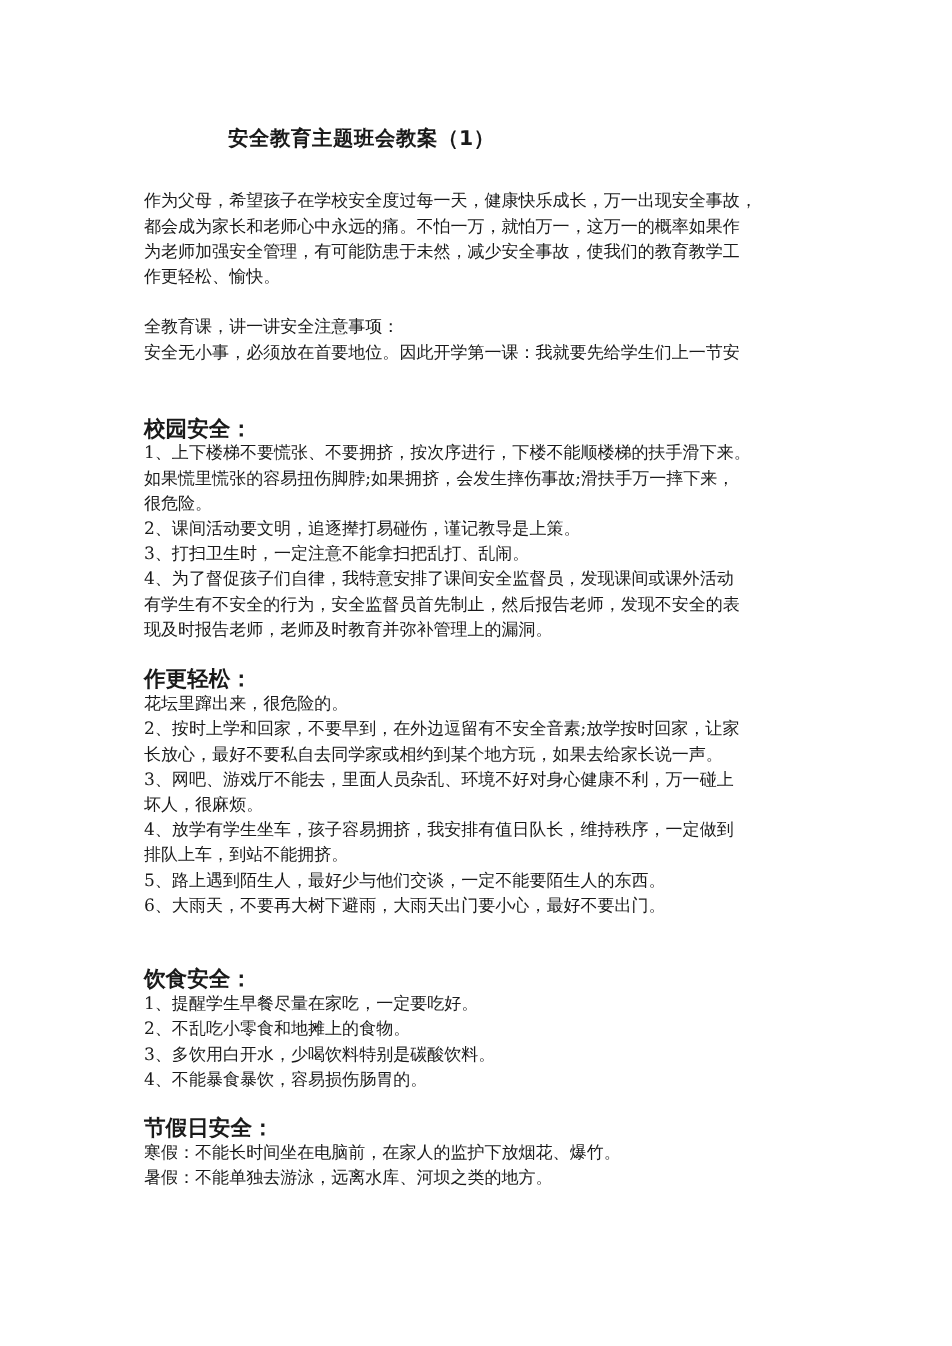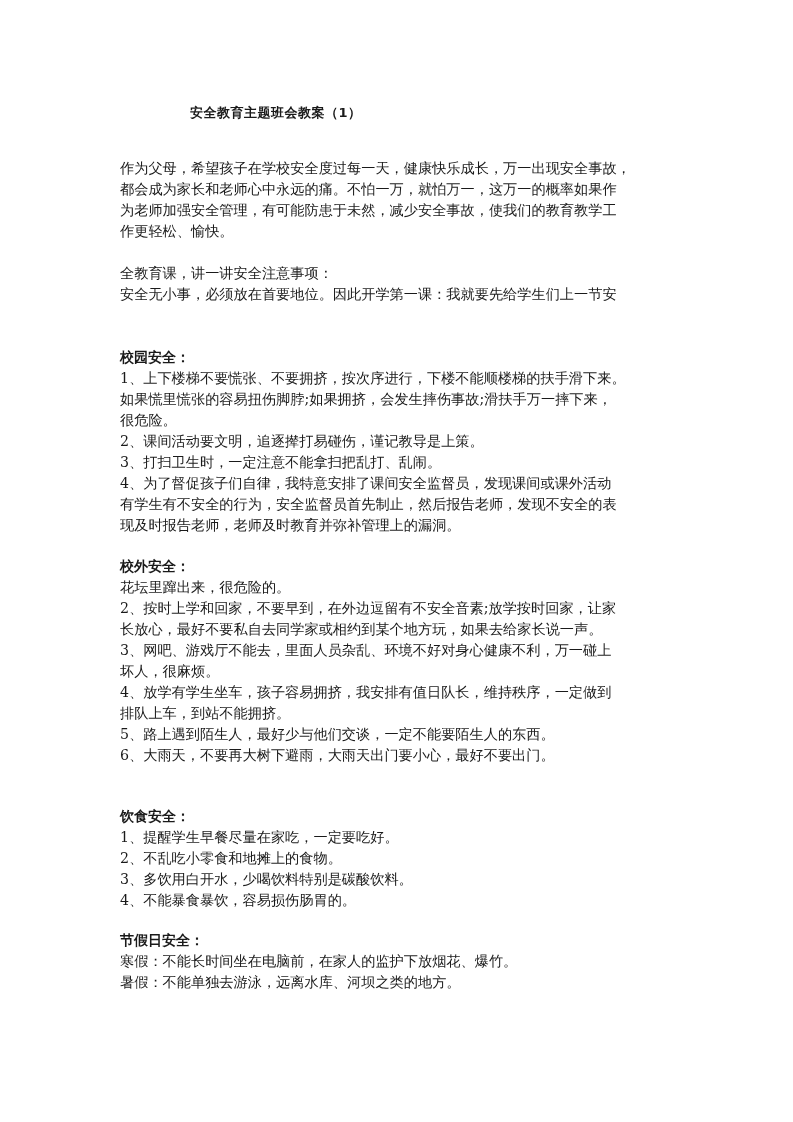--- a/index.html
+++ b/index.html
@@ -1,22 +1,22 @@
 <!DOCTYPE html>
 <html><head>
 <meta charset="utf-8">
 <style>
   html, body { margin: 0; padding: 0; background: #ffffff; }
   body { width: 793px; height: 1122px; position: relative; overflow: hidden;
          font-family: "DejaVu Serif", "Liberation Serif", serif; color: #1a1a1a; }
-  .title { position: absolute; left: 190px; top: 104px; font-size: 13px; font-weight: bold;
+  .title { position: absolute; left: 190px; top: 104px; font-size: 17px; font-weight: bold;
            font-family: "DejaVu Sans", "Liberation Sans", sans-serif; letter-spacing: 0.5px; white-space: nowrap; }
   .block { position: absolute; left: 120px; width: 562px; font-size: 14.2px; line-height: 21px; }
   .line { white-space: nowrap; height: 21px; }
-  .heading { font-weight: bold; font-family: "DejaVu Sans", "Liberation Sans", sans-serif; font-size: 14px; }
+  .heading { font-weight: bold; font-family: "DejaVu Sans", "Liberation Sans", sans-serif; font-size: 18px; }
 </style>
 </head>
 <body>
 
 <div>
   <div class="title">安全教育主题班会教案（1）</div>
 
   <div class="block" style="top:158px;">
     <div class="line">作为父母，希望孩子在学校安全度过每一天，健康快乐成长，万一出现安全事故，</div>
     <div class="line">都会成为家长和老师心中永远的痛。不怕一万，就怕万一，这万一的概率如果作</div>
@@ -35,21 +35,21 @@
     <div class="line">如果慌里慌张的容易扭伤脚脖;如果拥挤，会发生摔伤事故;滑扶手万一摔下来，</div>
     <div class="line">很危险。</div>
     <div class="line">2、课间活动要文明，追逐撵打易碰伤，谨记教导是上策。</div>
     <div class="line">3、打扫卫生时，一定注意不能拿扫把乱打、乱闹。</div>
     <div class="line">4、为了督促孩子们自律，我特意安排了课间安全监督员，发现课间或课外活动</div>
     <div class="line">有学生有不安全的行为，安全监督员首先制止，然后报告老师，发现不安全的表</div>
     <div class="line">现及时报告老师，老师及时教育并弥补管理上的漏洞。</div>
   </div>
 
   <div class="block" style="top:556px;">
-    <div class="line heading">校外安全：</div>
+    <div class="line heading">作更轻松：</div>
     <div class="line">花坛里蹿出来，很危险的。</div>
     <div class="line">2、按时上学和回家，不要早到，在外边逗留有不安全音素;放学按时回家，让家</div>
     <div class="line">长放心，最好不要私自去同学家或相约到某个地方玩，如果去给家长说一声。</div>
     <div class="line">3、网吧、游戏厅不能去，里面人员杂乱、环境不好对身心健康不利，万一碰上</div>
     <div class="line">坏人，很麻烦。</div>
     <div class="line">4、放学有学生坐车，孩子容易拥挤，我安排有值日队长，维持秩序，一定做到</div>
     <div class="line">排队上车，到站不能拥挤。</div>
     <div class="line">5、路上遇到陌生人，最好少与他们交谈，一定不能要陌生人的东西。</div>
     <div class="line">6、大雨天，不要再大树下避雨，大雨天出门要小心，最好不要出门。</div>
   </div>

